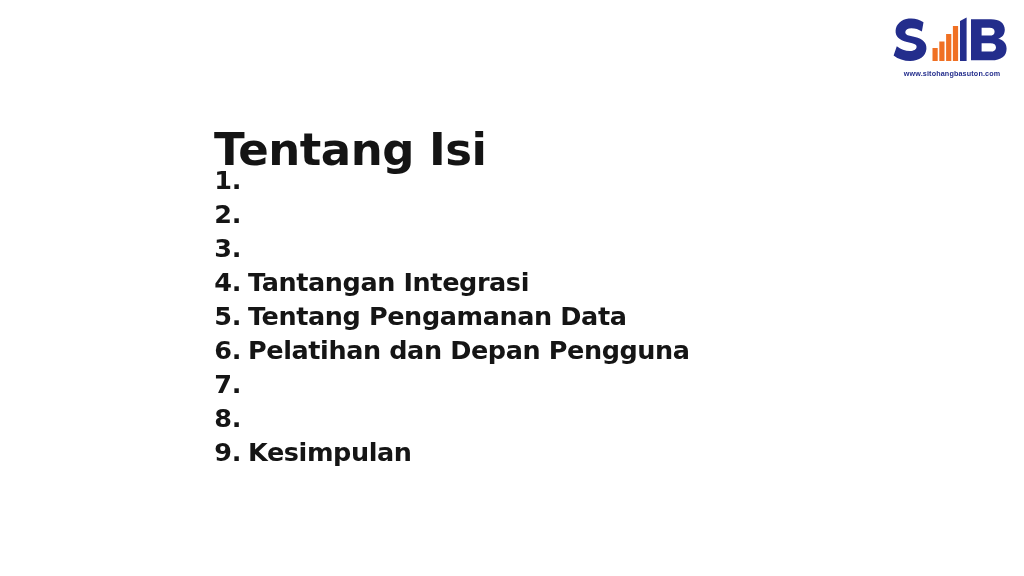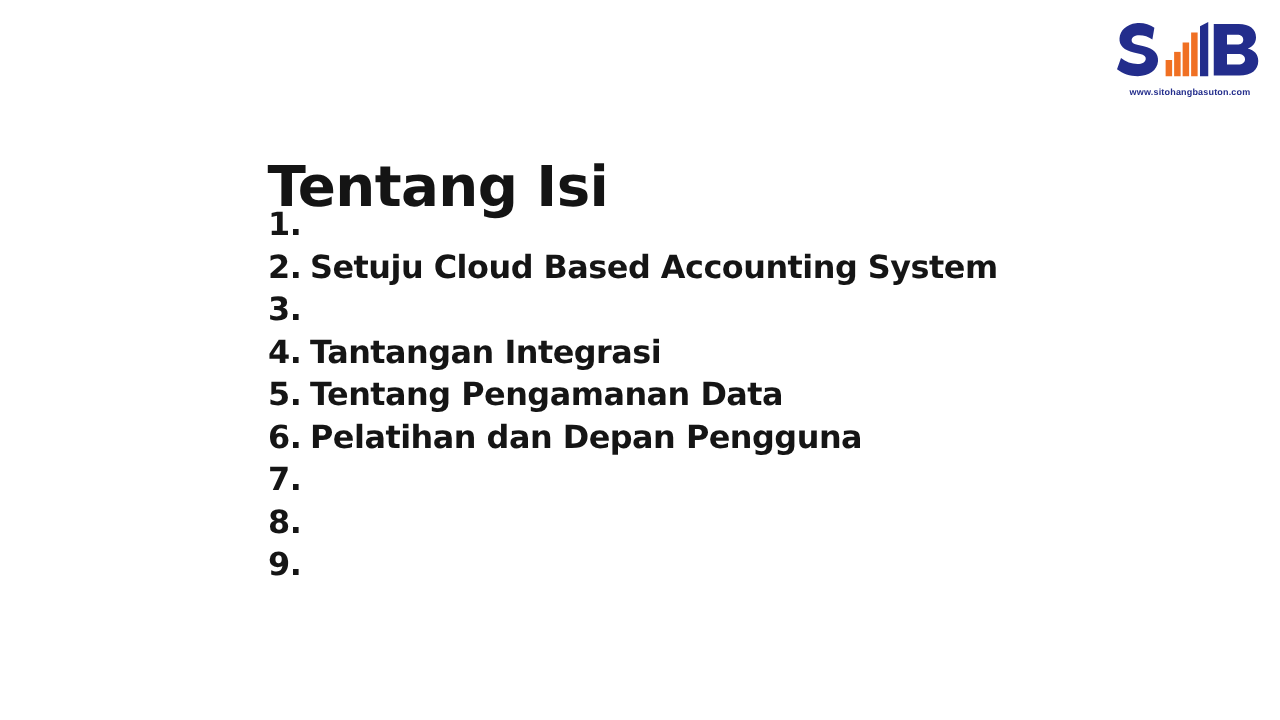--- a/index.html
+++ b/index.html
@@ -133,21 +133,20 @@
   </div>
 
   <h1 id="page-title">Tentang Isi</h1>
 
   <ol id="toc-list">
     <li>
       <span class="num">1.</span>
     </li>
     <li>
       <span class="num">2.</span>
-      <span class="txt">Setuju Cloud Based Accounting System</span>
     </li>
     <li>
       <span class="num">3.</span>
     </li>
     <li>
       <span class="num">4.</span>
       <span class="txt">Tantangan Integrasi</span>
     </li>
     <li>
       <span class="num">5.</span>
@@ -158,16 +157,17 @@
       <span class="txt">Pelatihan dan Depan Pengguna</span>
     </li>
     <li>
       <span class="num">7.</span>
     </li>
     <li>
       <span class="num">8.</span>
     </li>
     <li>
       <span class="num">9.</span>
+      <span class="txt">Kesimpulan</span>
     </li>
   </ol>
 
 </div>
 
 </body></html>

